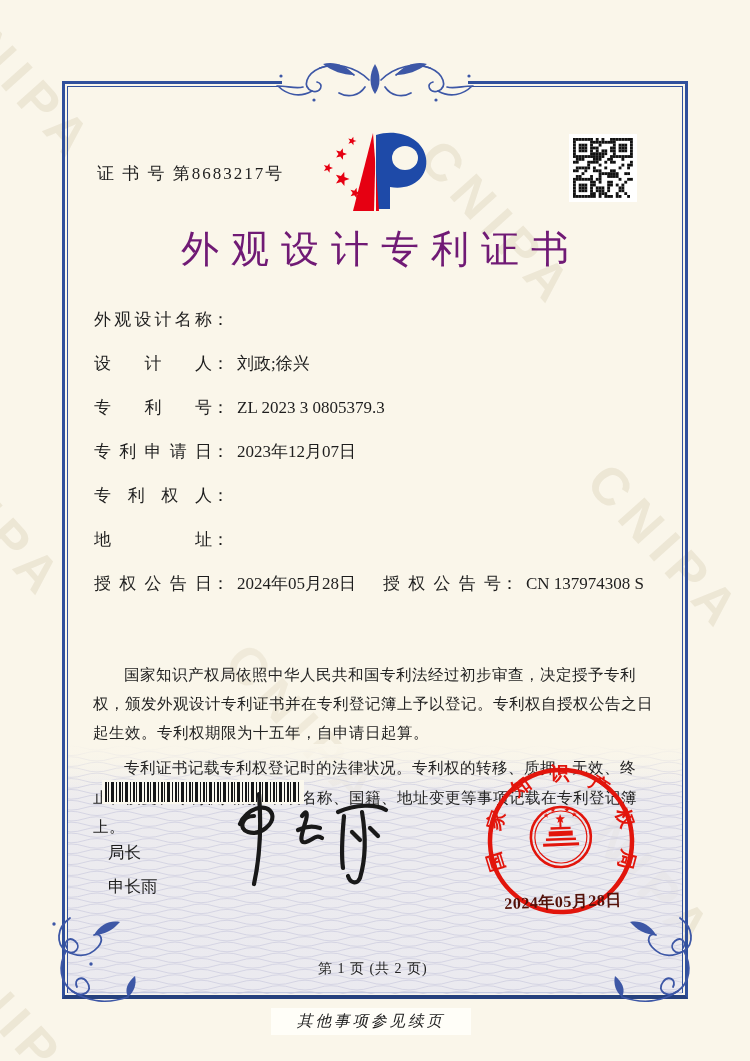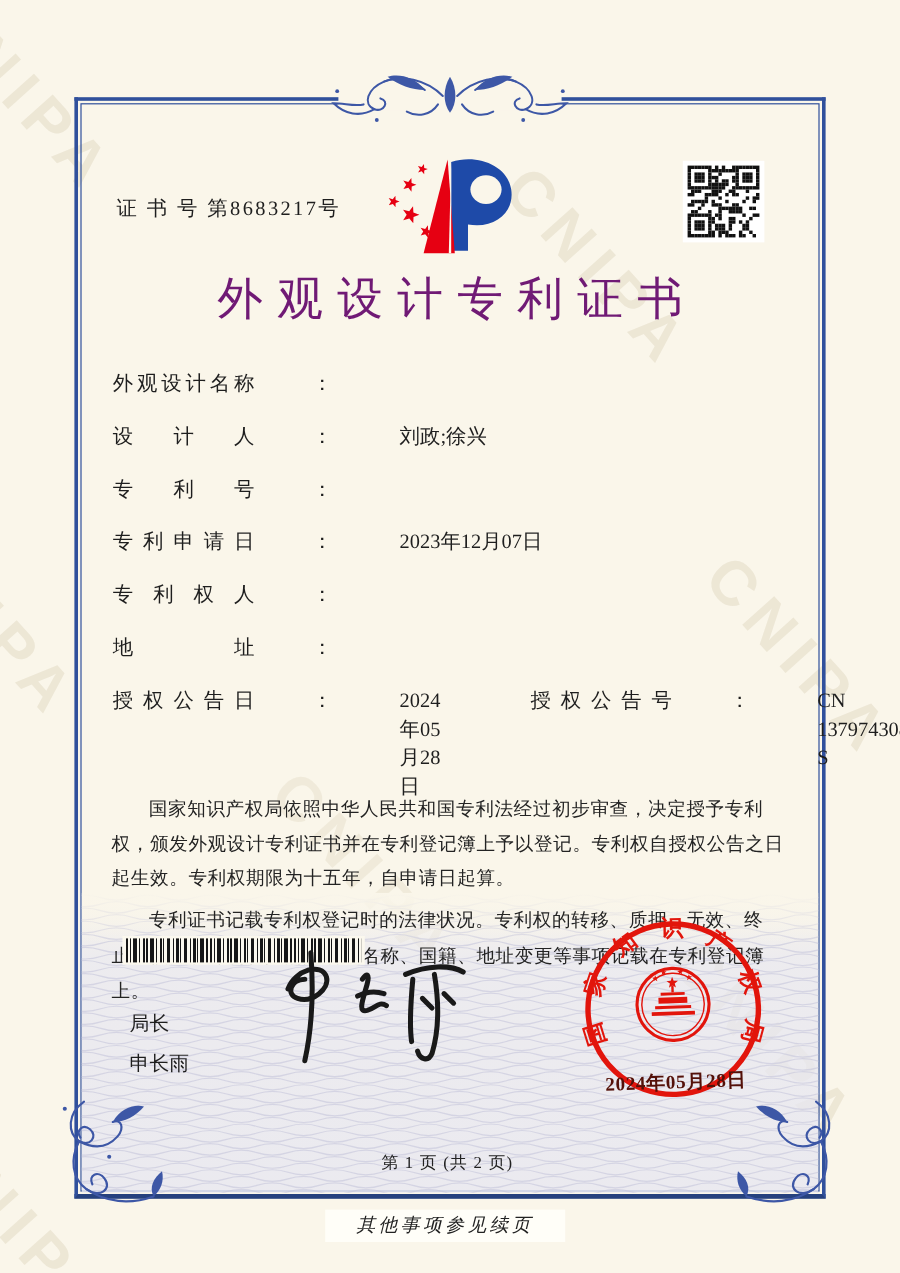--- a/index.html
+++ b/index.html
@@ -39,21 +39,21 @@
   }
   #logo-svg{position:absolute;left:312px;top:127px;z-index:4;}
   .qr{position:absolute;left:569px;top:134px;width:68px;height:68px;background:#fff;z-index:4;}
   .page-title{
     position:absolute;left:0;right:0;top:224px;text-align:center;
     font-size:38px;letter-spacing:12px;text-indent:12px;color:#701a75;z-index:4;
     font-weight:400;
   }
   
   .fields{position:absolute;left:94px;top:308px;width:566px;z-index:4;font-size:17px;line-height:24px;}
-  .frow{margin-bottom:20px;display:flex;align-items:flex-start;gap:48px;}
+  .frow{margin-bottom:20px;display:flex;align-items:flex-start;}
   .flabel{
     display:inline-block;width:118px;flex:0 0 118px;
     text-align:justify;text-align-last:justify;
   }
   .fcolon{display:inline-block;margin-right:8px;}
   .fvalue{display:inline-block;}
   .fvalue.addr{max-width:430px;}
   .second-label{margin-left:27px;}
   
   .body-text{position:absolute;left:93px;top:624px;width:568px;z-index:4;
@@ -463,20 +463,21 @@
       <span class="fcolon">：</span>
   </div>
   <div class="frow">
     <span class="flabel">设计人</span>
       <span class="fcolon">：</span>
     <span class="fvalue">刘政;徐兴</span>
   </div>
   <div class="frow">
     <span class="flabel">专利号</span>
       <span class="fcolon">：</span>
+    <span class="fvalue">ZL 2023 3 0805379.3</span>
   </div>
   <div class="frow">
     <span class="flabel">专利申请日</span>
       <span class="fcolon">：</span>
     <span class="fvalue">2023年12月07日</span>
   </div>
   <div class="frow">
     <span class="flabel">专利权人</span>
       <span class="fcolon">：</span>
   </div>

